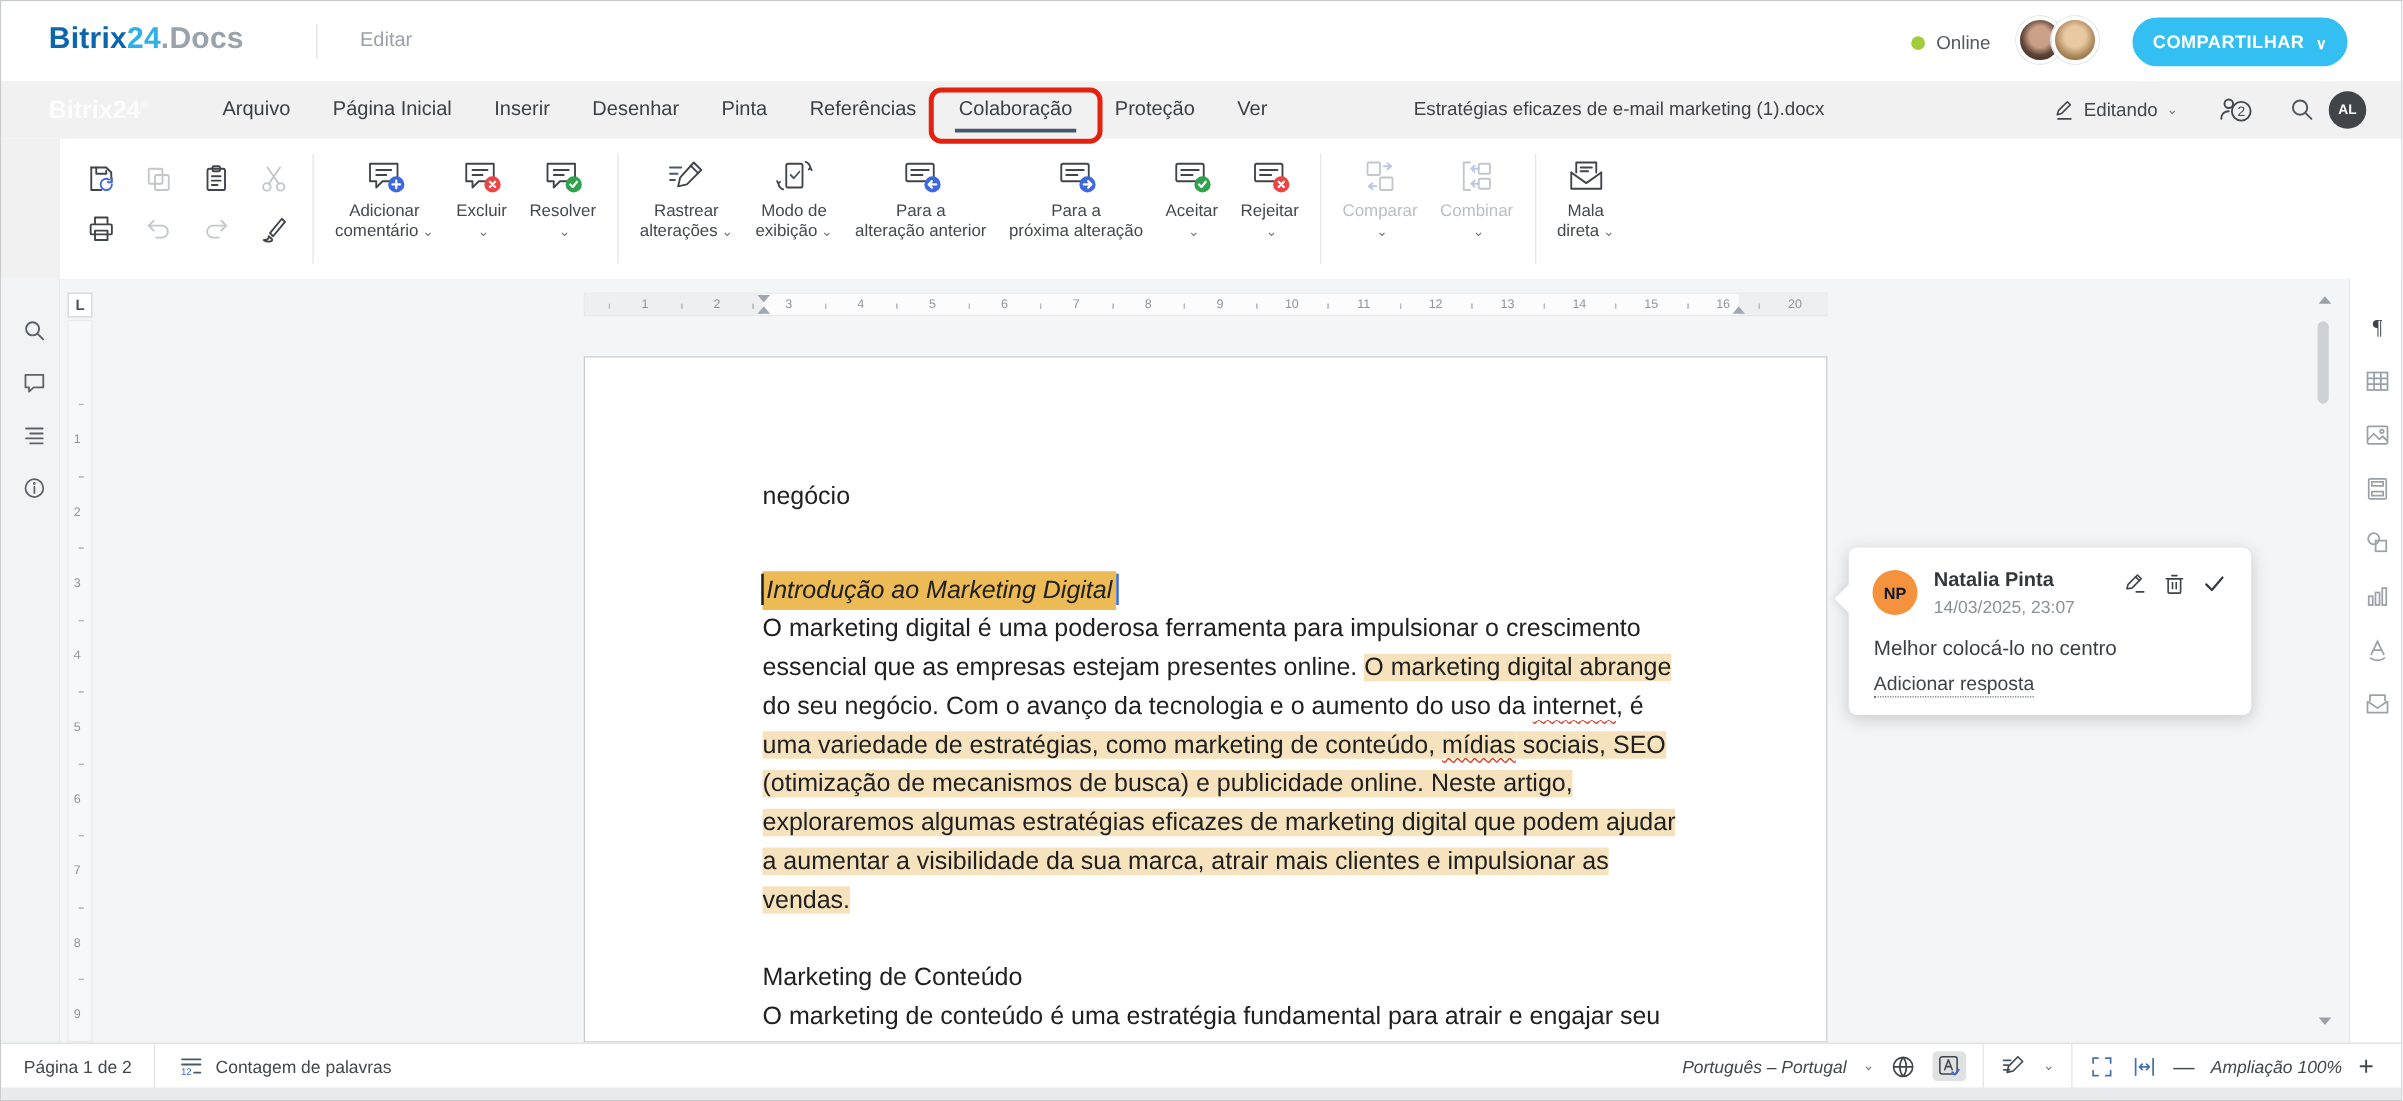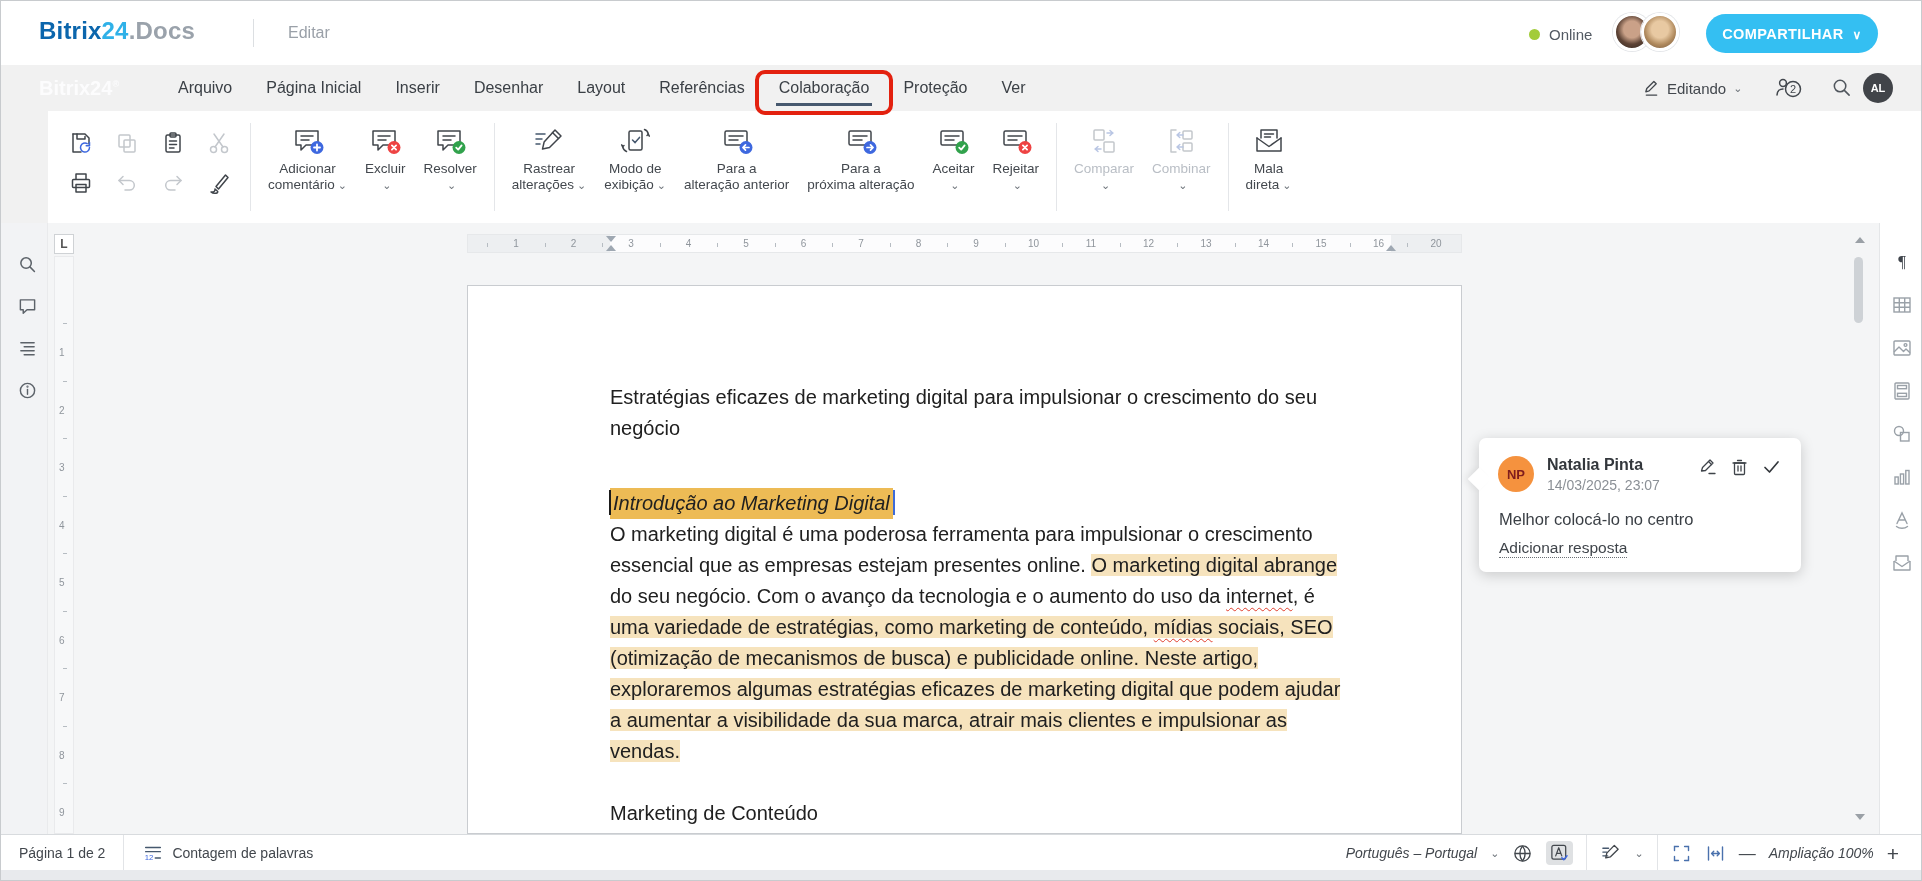--- a/index.html
+++ b/index.html
@@ -91,21 +91,21 @@
   .sarr.down{bottom:6px;border-left:5px solid transparent;border-right:5px solid transparent;border-top:6px solid #9aa0a6;}
   .sthumb{position:absolute;left:3px;top:26px;width:9px;height:66px;border-radius:5px;background:#ced2d6;cursor:pointer;}
 
   
   .right-panel{position:absolute;left:1878px;top:0;width:44px;height:611px;background:#fff;border-left:1px solid #e4e6e8;}
   .rp-ico{position:absolute;left:11px;cursor:pointer;}
 
   
   .comment-card{position:absolute;left:1478px;top:215px;width:322px;height:134px;background:#fff;border-radius:7px;box-shadow:0 3px 14px rgba(0,0,0,.18);z-index:20;}
   .cc-tail{position:absolute;left:-8px;top:33px;width:16px;height:16px;background:#fff;transform:rotate(45deg);box-shadow:-3px 3px 6px rgba(0,0,0,.06);}
-  .cc-avatar{position:absolute;left:19px;top:18px;width:36px;height:36px;border-radius:50%;background:#f5923e;color:#7f1d1d;font-size:13px;font-weight:bold;display:flex;align-items:center;justify-content:center;}
+  .cc-avatar{position:absolute;left:19px;top:18px;width:36px;height:36px;border-radius:50%;background:#f5923e;color:#0f172a;font-size:13px;font-weight:bold;display:flex;align-items:center;justify-content:center;}
   .cc-author{position:absolute;left:68px;top:18px;font-size:16px;font-weight:bold;color:#33373c;}
   .cc-time{position:absolute;left:68px;top:39px;font-size:14px;color:#8b9096;}
   .cc-icons{position:absolute;right:20px;top:20px;display:flex;gap:14px;}
   .cc-icons span{cursor:pointer;display:inline-flex;}
   .cc-text{position:absolute;left:20px;top:72px;font-size:16.5px;color:#3a3f45;}
   .cc-reply{position:absolute;left:20px;top:101px;font-size:15.5px;color:#3f444a;border-bottom:1px dotted #6a6f75;cursor:pointer;}
 
   
   .statusbar{position:absolute;left:0;top:833px;width:100%;height:36px;background:#fff;border-top:1px solid #d8dbde;}
   .sb-left{position:absolute;left:0;top:0;height:36px;display:flex;align-items:center;}
@@ -145,26 +145,27 @@
     </div>
   </div>
 
   <div class="menubar">
     <div class="watermark"><span>Bitrix24</span><sup>®</sup></div>
     <div class="menu-tabs">
         <div class="tab">Arquivo</div>
         <div class="tab">Página Inicial</div>
         <div class="tab">Inserir</div>
         <div class="tab">Desenhar</div>
-        <div class="tab">Layout</div>
+        <div class="tab">Pinta</div>
         <div class="tab">Referências</div>
         <div class="tab active annotated">Colaboração</div>
         <div class="tab">Proteção</div>
         <div class="tab">Ver</div>
       </div>
+    <div class="doc-title">Estratégias eficazes de e-mail marketing (1).docx</div>
     <div class="editing-wrap">
       <span class="mb-ico">
         <svg width="17" height="17" viewBox="0 0 18 18" fill="none" stroke="#42474d" stroke-width="1.4" stroke-linecap="round" stroke-linejoin="round">
             <path d="M3 12.5l1-3.5 7.5-7.5 2.5 2.5L6.5 11.5 3 12.5z"></path>
             <path d="M3.5 16h11"></path>
           </svg>
       </span>
       <span class="editing-label">Editando</span>
       <span class="chev">⌄</span>
     </div>
@@ -523,21 +524,20 @@
         <span class="vtick" style="top: 468.75px;"></span>
         <span class="vnum" style="top: 497.5px;">8</span>
         <span class="vtick" style="top: 468.75px;"></span>
         <span class="vtick" style="top: 526.25px;"></span>
         <span class="vnum" style="top: 555px;">9</span>
         <span class="vtick" style="top: 526.25px;"></span>
       </div>
 
     <div class="page">
       <div class="doc-content">
-        <div class="dline">Estratégias eficazes de marketing digital para impulsionar o crescimento do seu</div>
         <div class="dline">negócio</div>
         <div class="h1line">
           <span class="hl-head">
             <span class="caretL"></span>
             <span>Introdução ao Marketing Digital</span>
             <span class="caretR"></span>
           </span>
         </div>
         <div id="paragraph">
             <div class="dline"><span>O marketing digital é uma poderosa ferramenta para impulsionar o crescimento</span></div>

